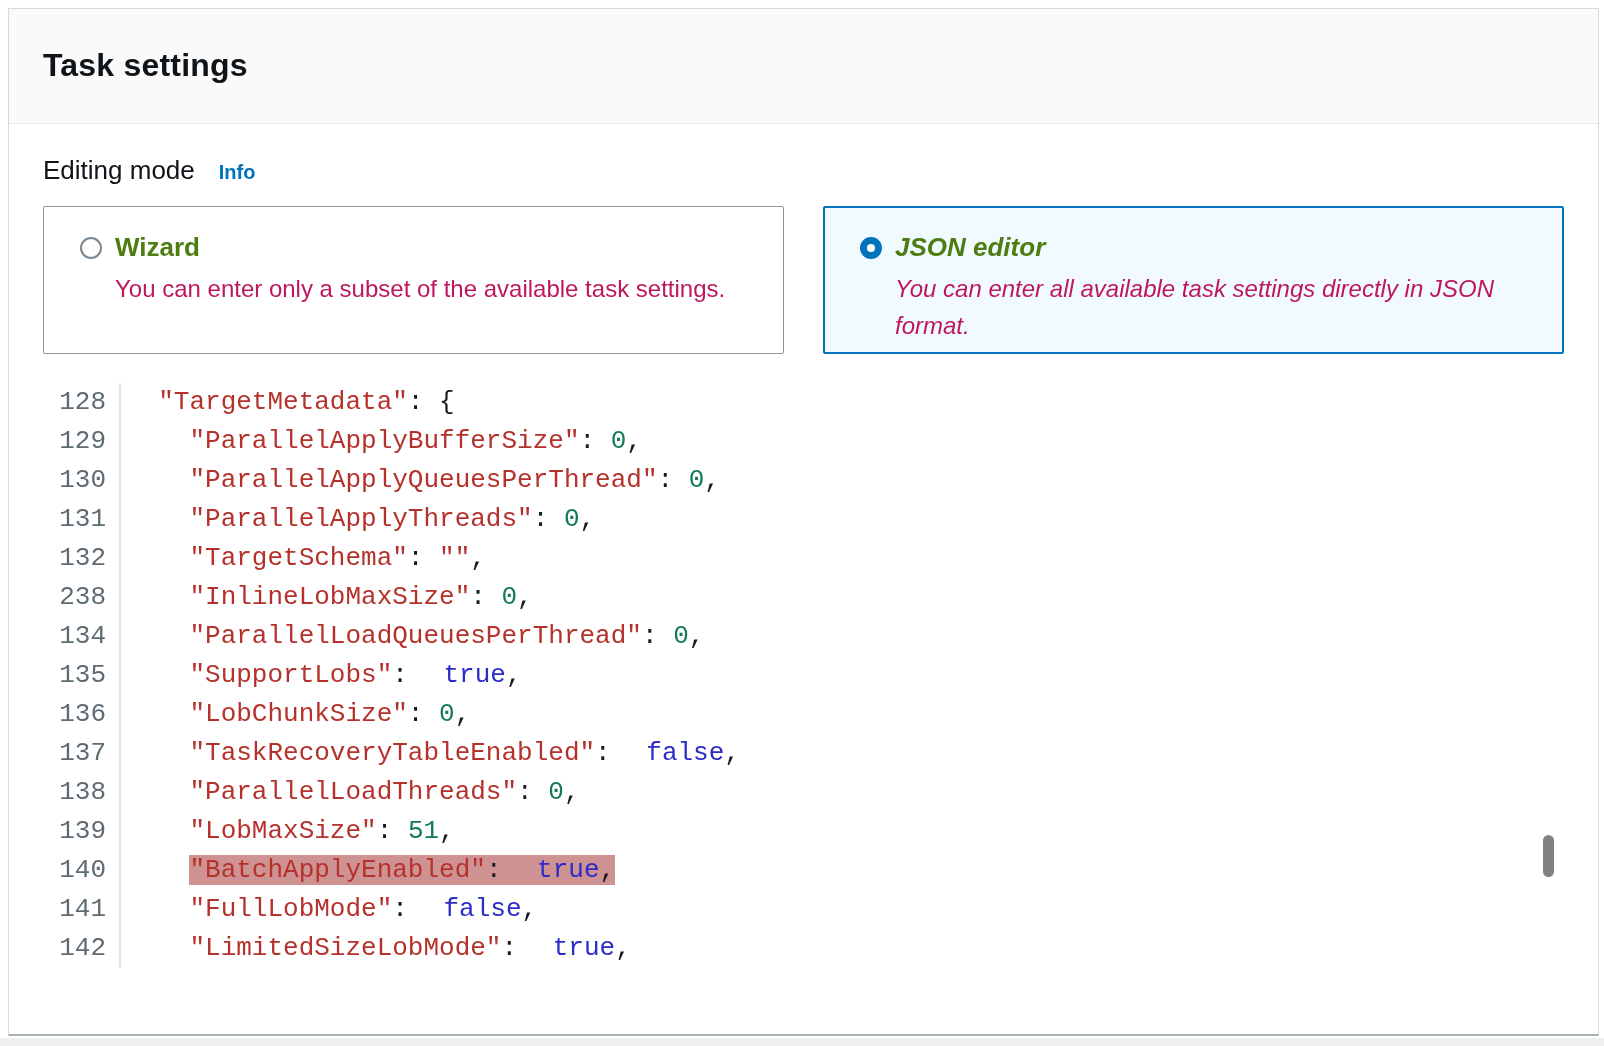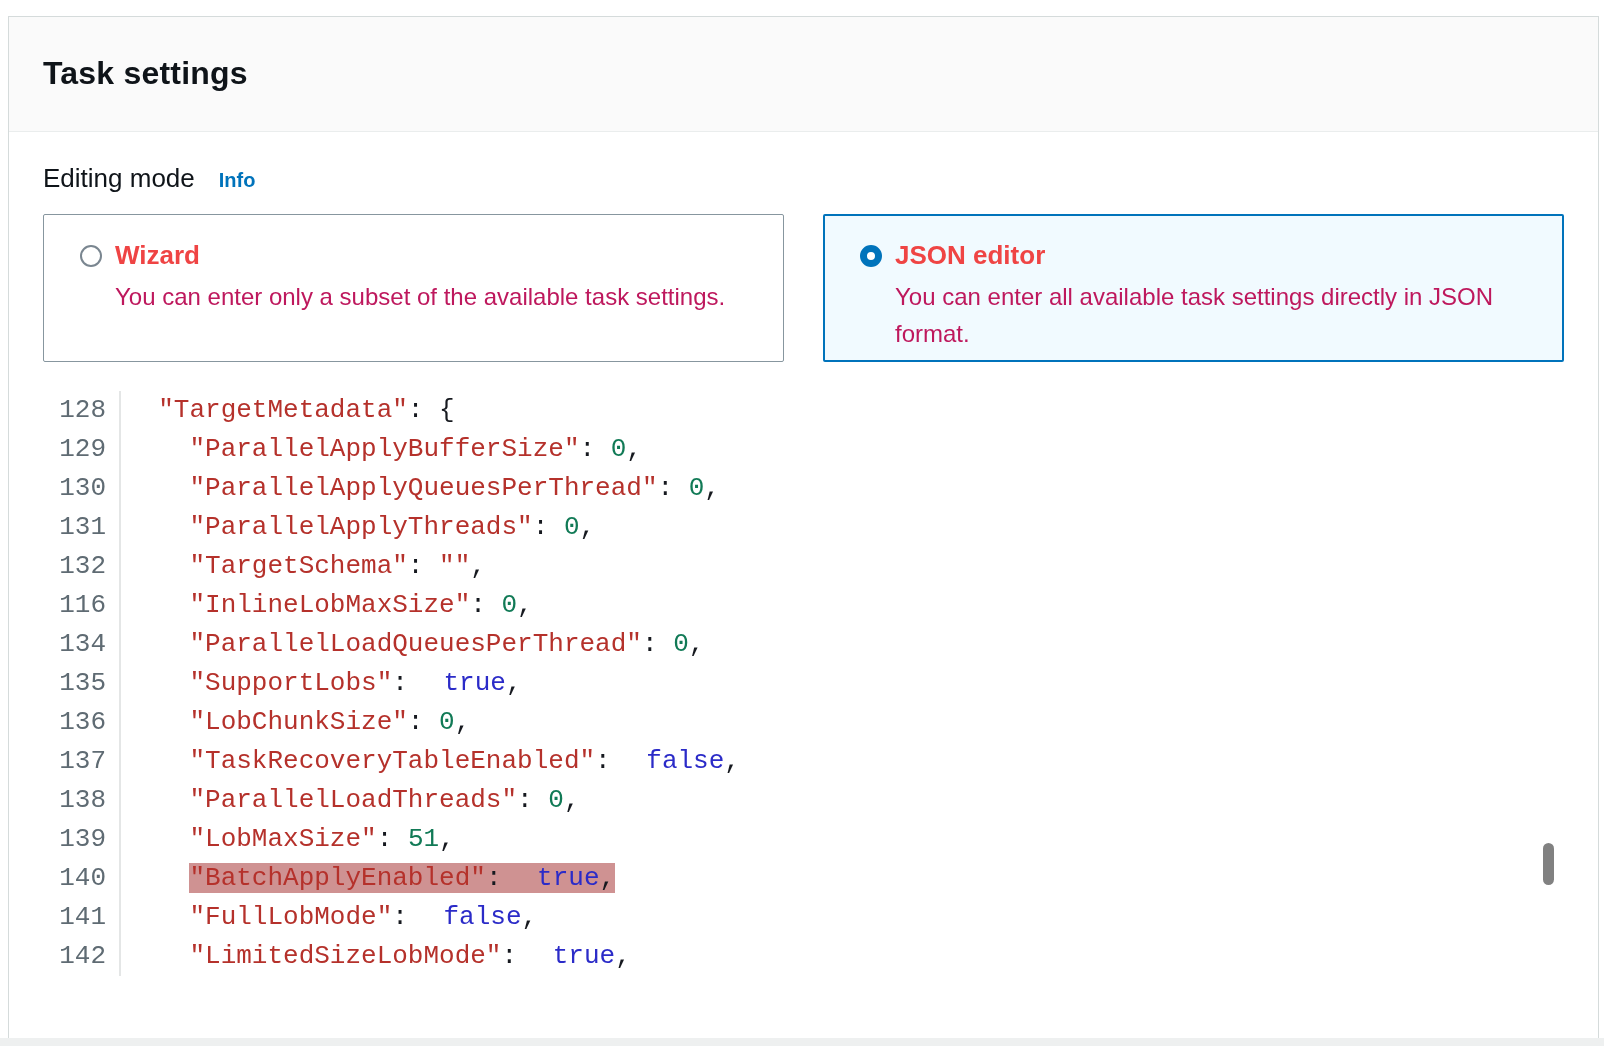--- a/index.html
+++ b/index.html
@@ -3,21 +3,21 @@
 <meta charset="utf-8">
 <style>
   html,body{margin:0;padding:0;}
   body{
     width:1604px;height:1046px;position:relative;overflow:hidden;
     background:#ffffff;
     font-family:"Liberation Sans", sans-serif;
     color:#0f1419;
   }
   .panel{
-    position:absolute;left:8px;top:16px;width:1591px;height:1028px;
+    position:absolute;left:8px;top:8px;width:1591px;height:1028px;
     box-sizing:border-box;background:#ffffff;
     border:1px solid #d5dbdb;
     border-bottom:2px solid #a9b4b8;
   }
   .panel-header{
     box-sizing:border-box;height:115px;background:var(--header-bg,#fafafa);
     border-bottom:1px solid #eaeded;
     padding:38px 34px 0 34px;
   }
   .panel-title{
@@ -39,28 +39,29 @@
   }
   .tile{
     box-sizing:border-box;width:741px;height:148px;
     border:1px solid #87969f;border-radius:2px;background:#ffffff;
     padding:25px 18px 0 36px;cursor:pointer;
   }
   .tile.selected{
     border:2px solid var(--accent,#0073bb);
     background:var(--tile-selected-bg,#f1faff);
     padding:24px 17px 12px 35px;
+    font-style:italic;
   }
   .tile-head{display:flex;align-items:center;}
   .radio{
     box-sizing:border-box;width:22px;height:22px;border-radius:50%;
     background:#ffffff;border:2px solid #7a8690;flex:none;
   }
   .radio.checked{border:7px solid var(--accent,#0073bb);}
-  .tile-label{margin-left:13px;font-size:26px;font-weight:700;color:#ef4444;}
+  .tile-label{margin-left:13px;font-size:26px;font-weight:700;color:#4d7c0f;}
   .tile-desc{
     margin:7px 0 0 35px;font-size:24px;color:#be185d;line-height:37px;
     padding-right:14px;
   }
   .editor{
     position:absolute;left:0;top:374px;width:1520px;
   }
   .code-row{
     display:flex;height:39px;line-height:39px;
     font-family:Liberation Mono, monospace;font-size:26px;
@@ -134,21 +135,21 @@
       </div>
       <div class="code-row">
         <div class="gutter">131</div>
         <div class="code-text"><span class="tk-p">    </span><span class="tk-s">"ParallelApplyThreads"</span><span class="tk-p">: </span><span class="tk-n">0</span><span class="tk-p">,</span></div>
       </div>
       <div class="code-row">
         <div class="gutter">132</div>
         <div class="code-text"><span class="tk-p">    </span><span class="tk-s">"TargetSchema"</span><span class="tk-p">: </span><span class="tk-s">""</span><span class="tk-p">,</span></div>
       </div>
       <div class="code-row">
-        <div class="gutter">116</div>
+        <div class="gutter">238</div>
         <div class="code-text"><span class="tk-p">    </span><span class="tk-s">"InlineLobMaxSize"</span><span class="tk-p">: </span><span class="tk-n">0</span><span class="tk-p">,</span></div>
       </div>
       <div class="code-row">
         <div class="gutter">134</div>
         <div class="code-text"><span class="tk-p">    </span><span class="tk-s">"ParallelLoadQueuesPerThread"</span><span class="tk-p">: </span><span class="tk-n">0</span><span class="tk-p">,</span></div>
       </div>
       <div class="code-row">
         <div class="gutter">135</div>
         <div class="code-text"><span class="tk-p">    </span><span class="tk-s">"SupportLobs"</span><span class="tk-p">: </span><span class="tk-b">true</span><span class="tk-p">,</span></div>
       </div>

